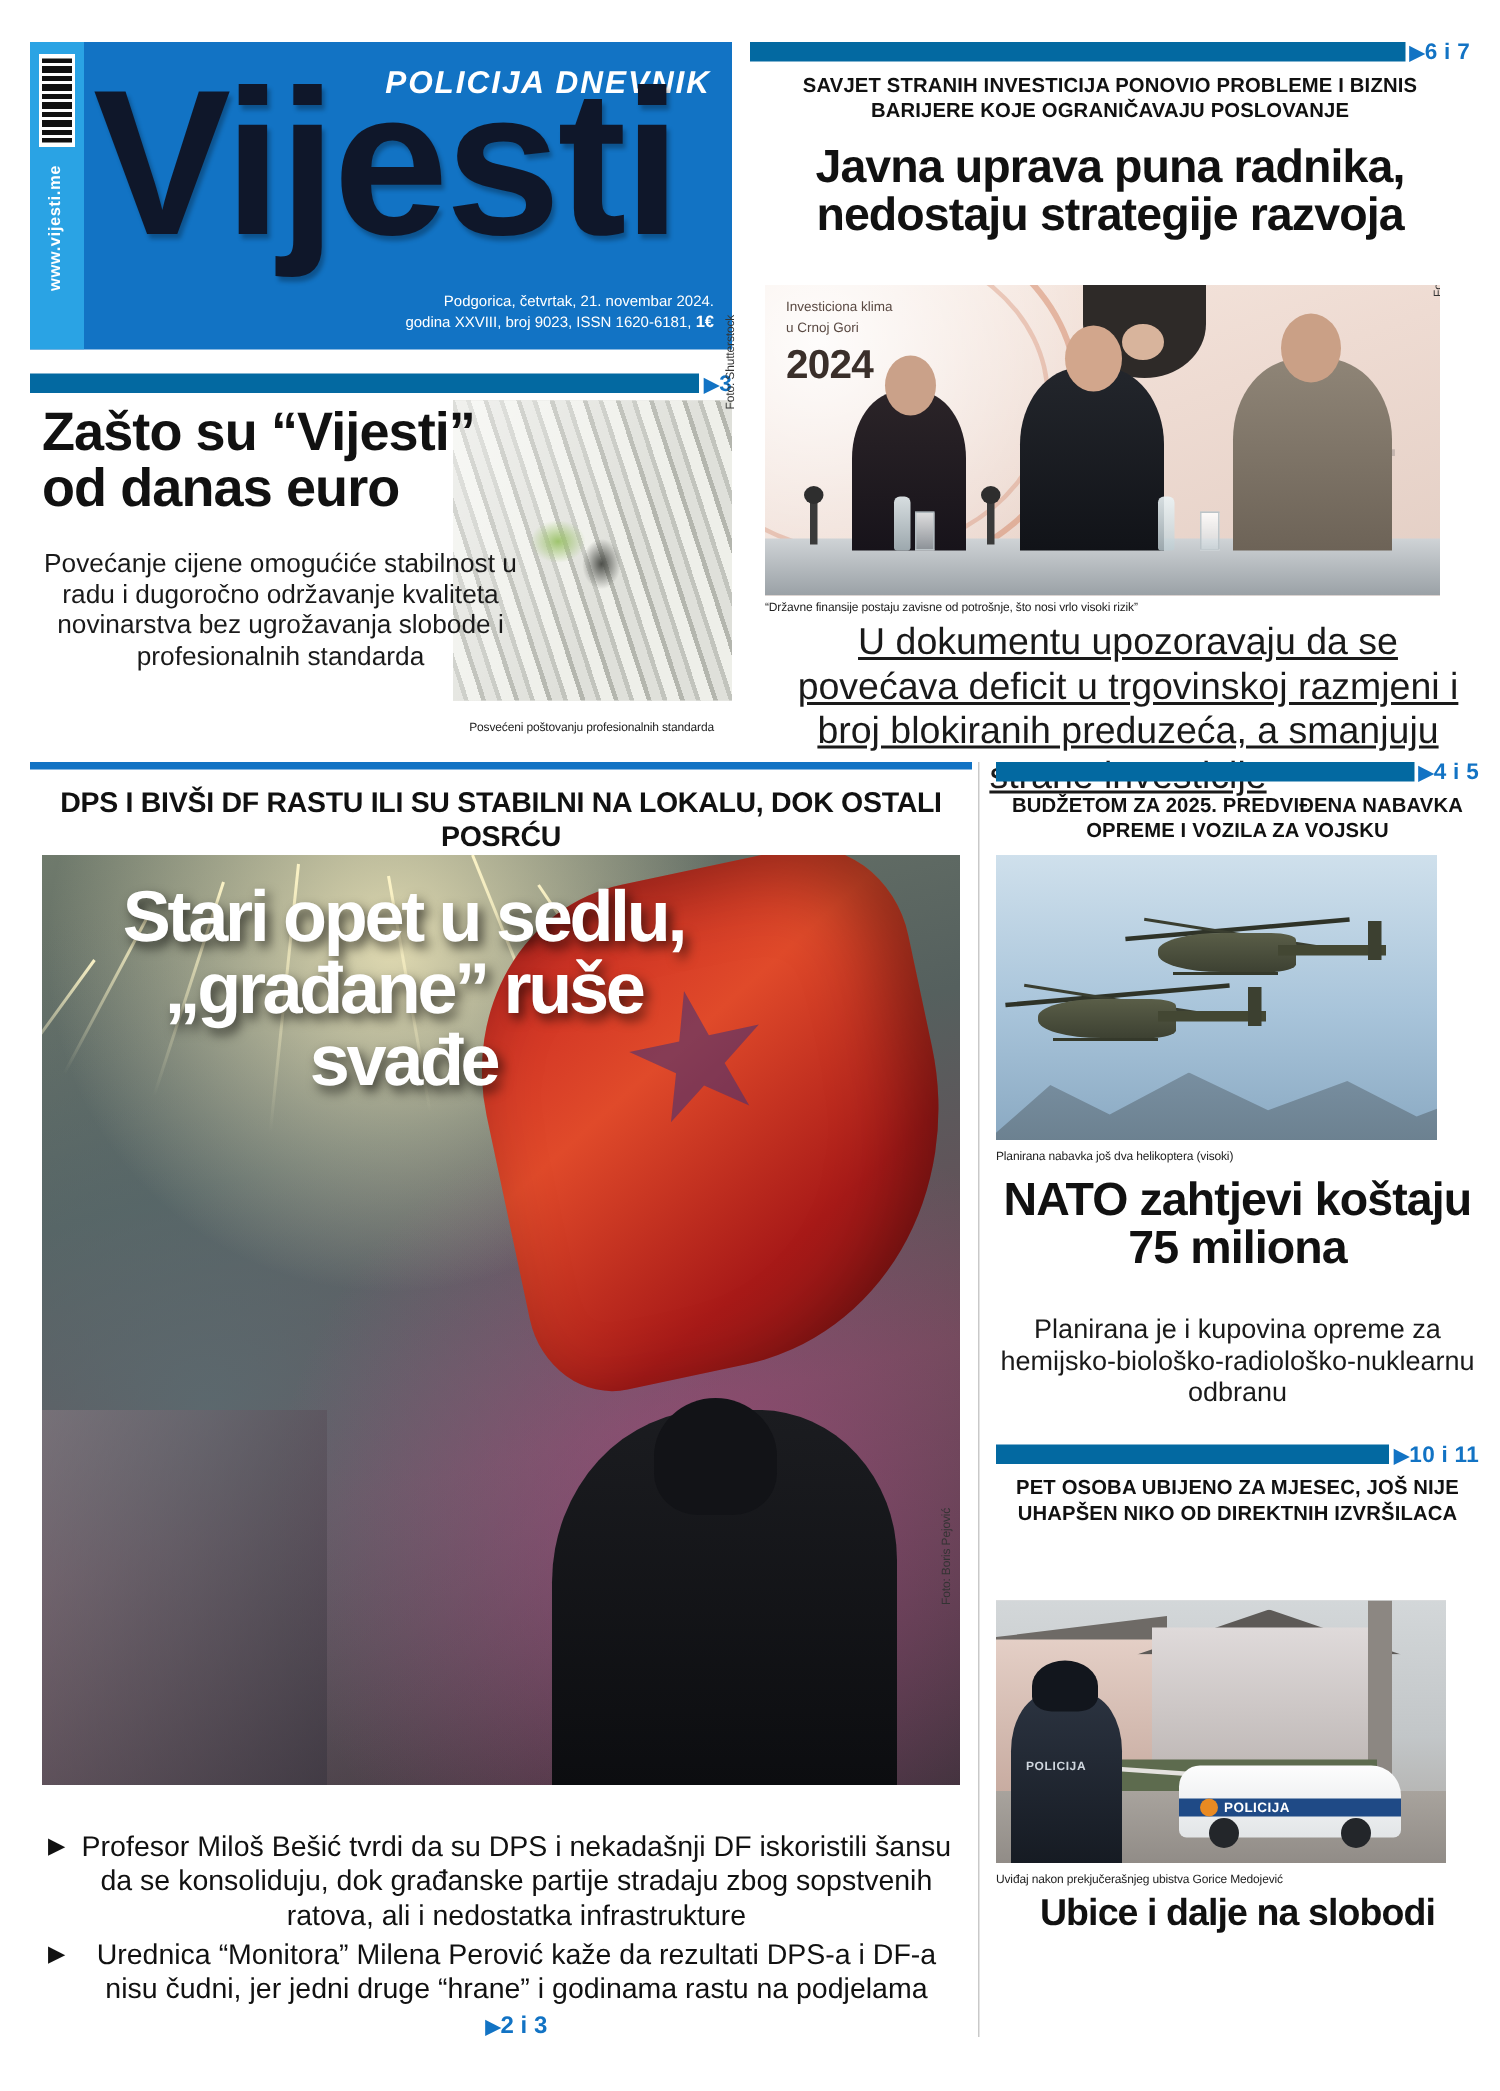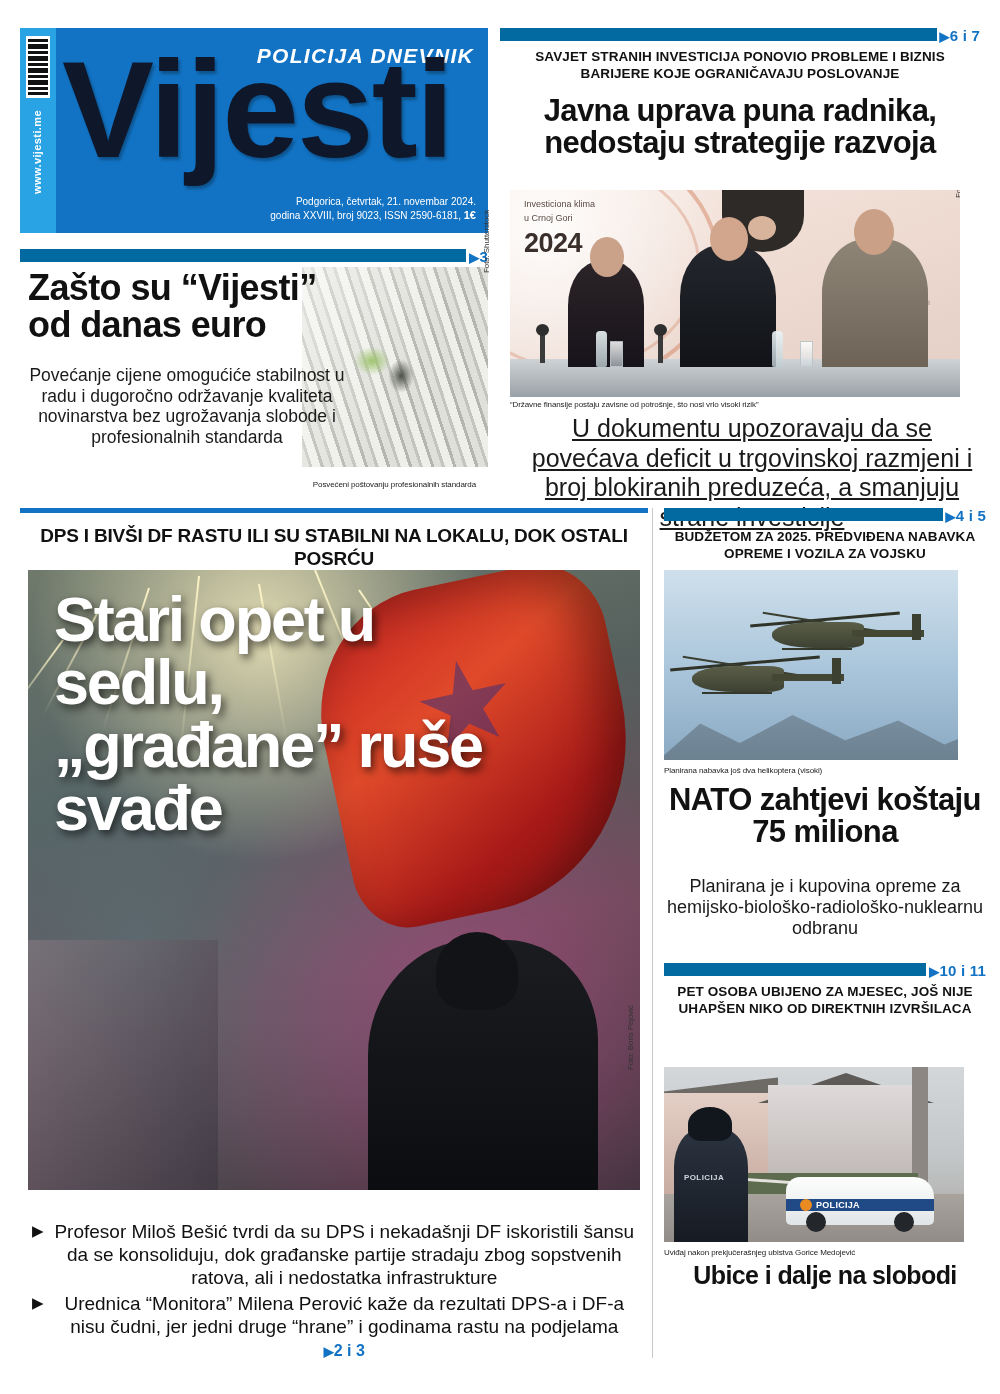--- a/index.html
+++ b/index.html
@@ -409,25 +409,26 @@
     position: absolute;
     left: 0; bottom: 0;
     width: 190px; height: 250px;
     background: linear-gradient(120deg, rgba(150,130,140,0.45), rgba(60,55,65,0.7));
   }
   .main-head {
     position: absolute;
     left: 26px; top: 18px;
     width: 430px;
     color: #ffffff;
-    font-size: 63px;
+    font-size: 48px;
     font-weight: bold;
     line-height: 1.0;
     letter-spacing: -2.2px;
     text-shadow: 3px 4px 8px rgba(0,0,0,0.65);
+    text-align: center;
   }
   .main-credit {
     position: absolute;
     left: 598px; top: 500px;
   }
   .main-cap {
     position: absolute;
     left: 8px; top: 688px;
     width: 600px;
   }
@@ -697,21 +698,21 @@
       <div class="barcode">
         <div class="barcode-lines"></div>
       </div>
       <div class="site-url">www.vijesti.me</div>
     </div>
     <div class="nezavisni">POLICIJA DNEVNIK</div>
     <div class="logo-word">Vijesti</div>
     <div class="issue-line">
       <div>Podgorica, četvrtak, 21. novembar 2024.</div>
       <div>
-        <span>godina XXVIII, broj 9023, ISSN 2590-6181,</span>
+        <span>godina XXVIII, broj 9023, ISSN 1620-6181,</span>
         <b>1€</b>
       </div>
     </div>
   </div>
 
   <div class="euro-box">
     <div class="rule-bar euro-bar">
       <span class="pages">
         <span class="tri">▶</span><span>3</span>
       </span>

